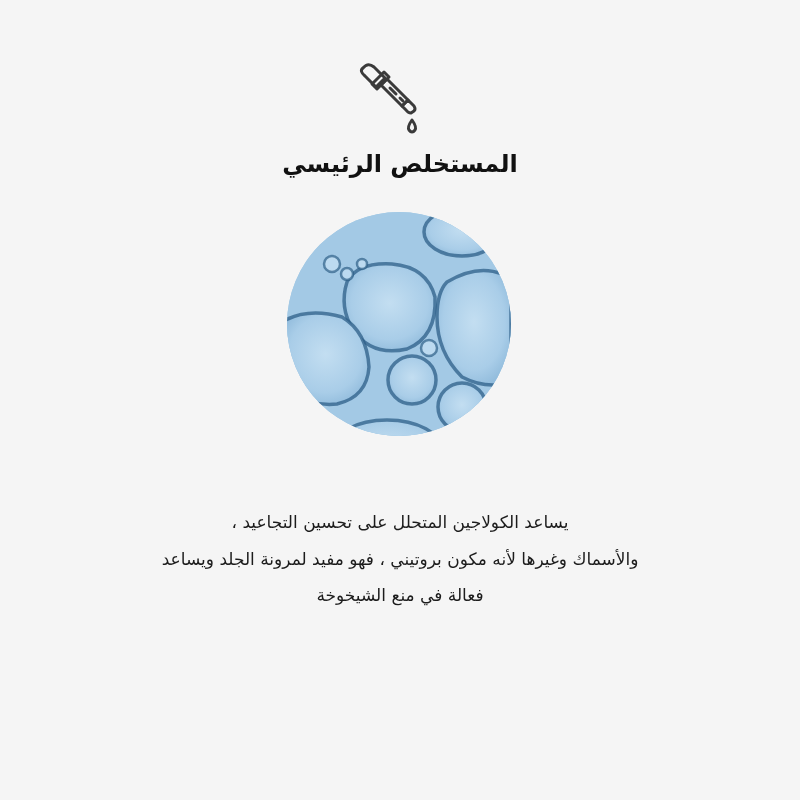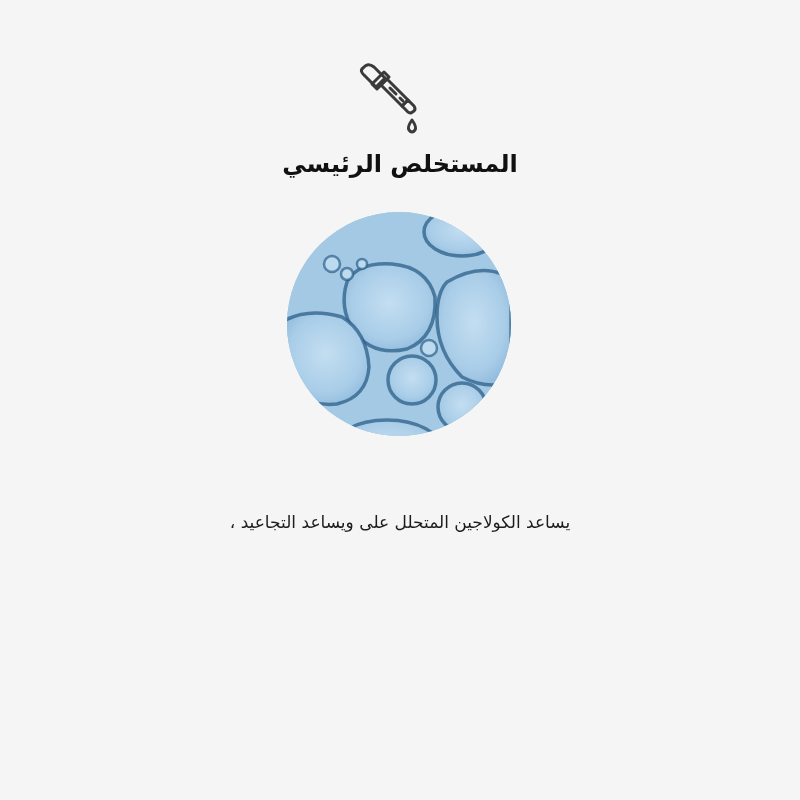--- a/index.html
+++ b/index.html
@@ -119,16 +119,18 @@
       <g fill="#bcdaf0" stroke="#2d5f88" stroke-width="2.5" stroke-opacity="0.7">
         <circle cx="45" cy="52" r="8"></circle>
         <circle cx="60" cy="62" r="6"></circle>
         <circle cx="75" cy="52" r="5"></circle>
         <circle cx="142" cy="136" r="8"></circle>
       </g>
     </svg>
   </div>
 
   <div class="body-text">
-    <span class="line">يساعد الكولاجين المتحلل على ويساعد التجاعيد ،</span>
+    <span class="line">يساعد الكولاجين المتحلل على تحسين التجاعيد ،</span>
+    <span class="line">والأسماك وغيرها لأنه مكون بروتيني ، فهو مفيد لمرونة الجلد ويساعد</span>
+    <span class="line">فعالة في منع الشيخوخة</span>
   </div>
 
 </div>
 
 </body></html>

